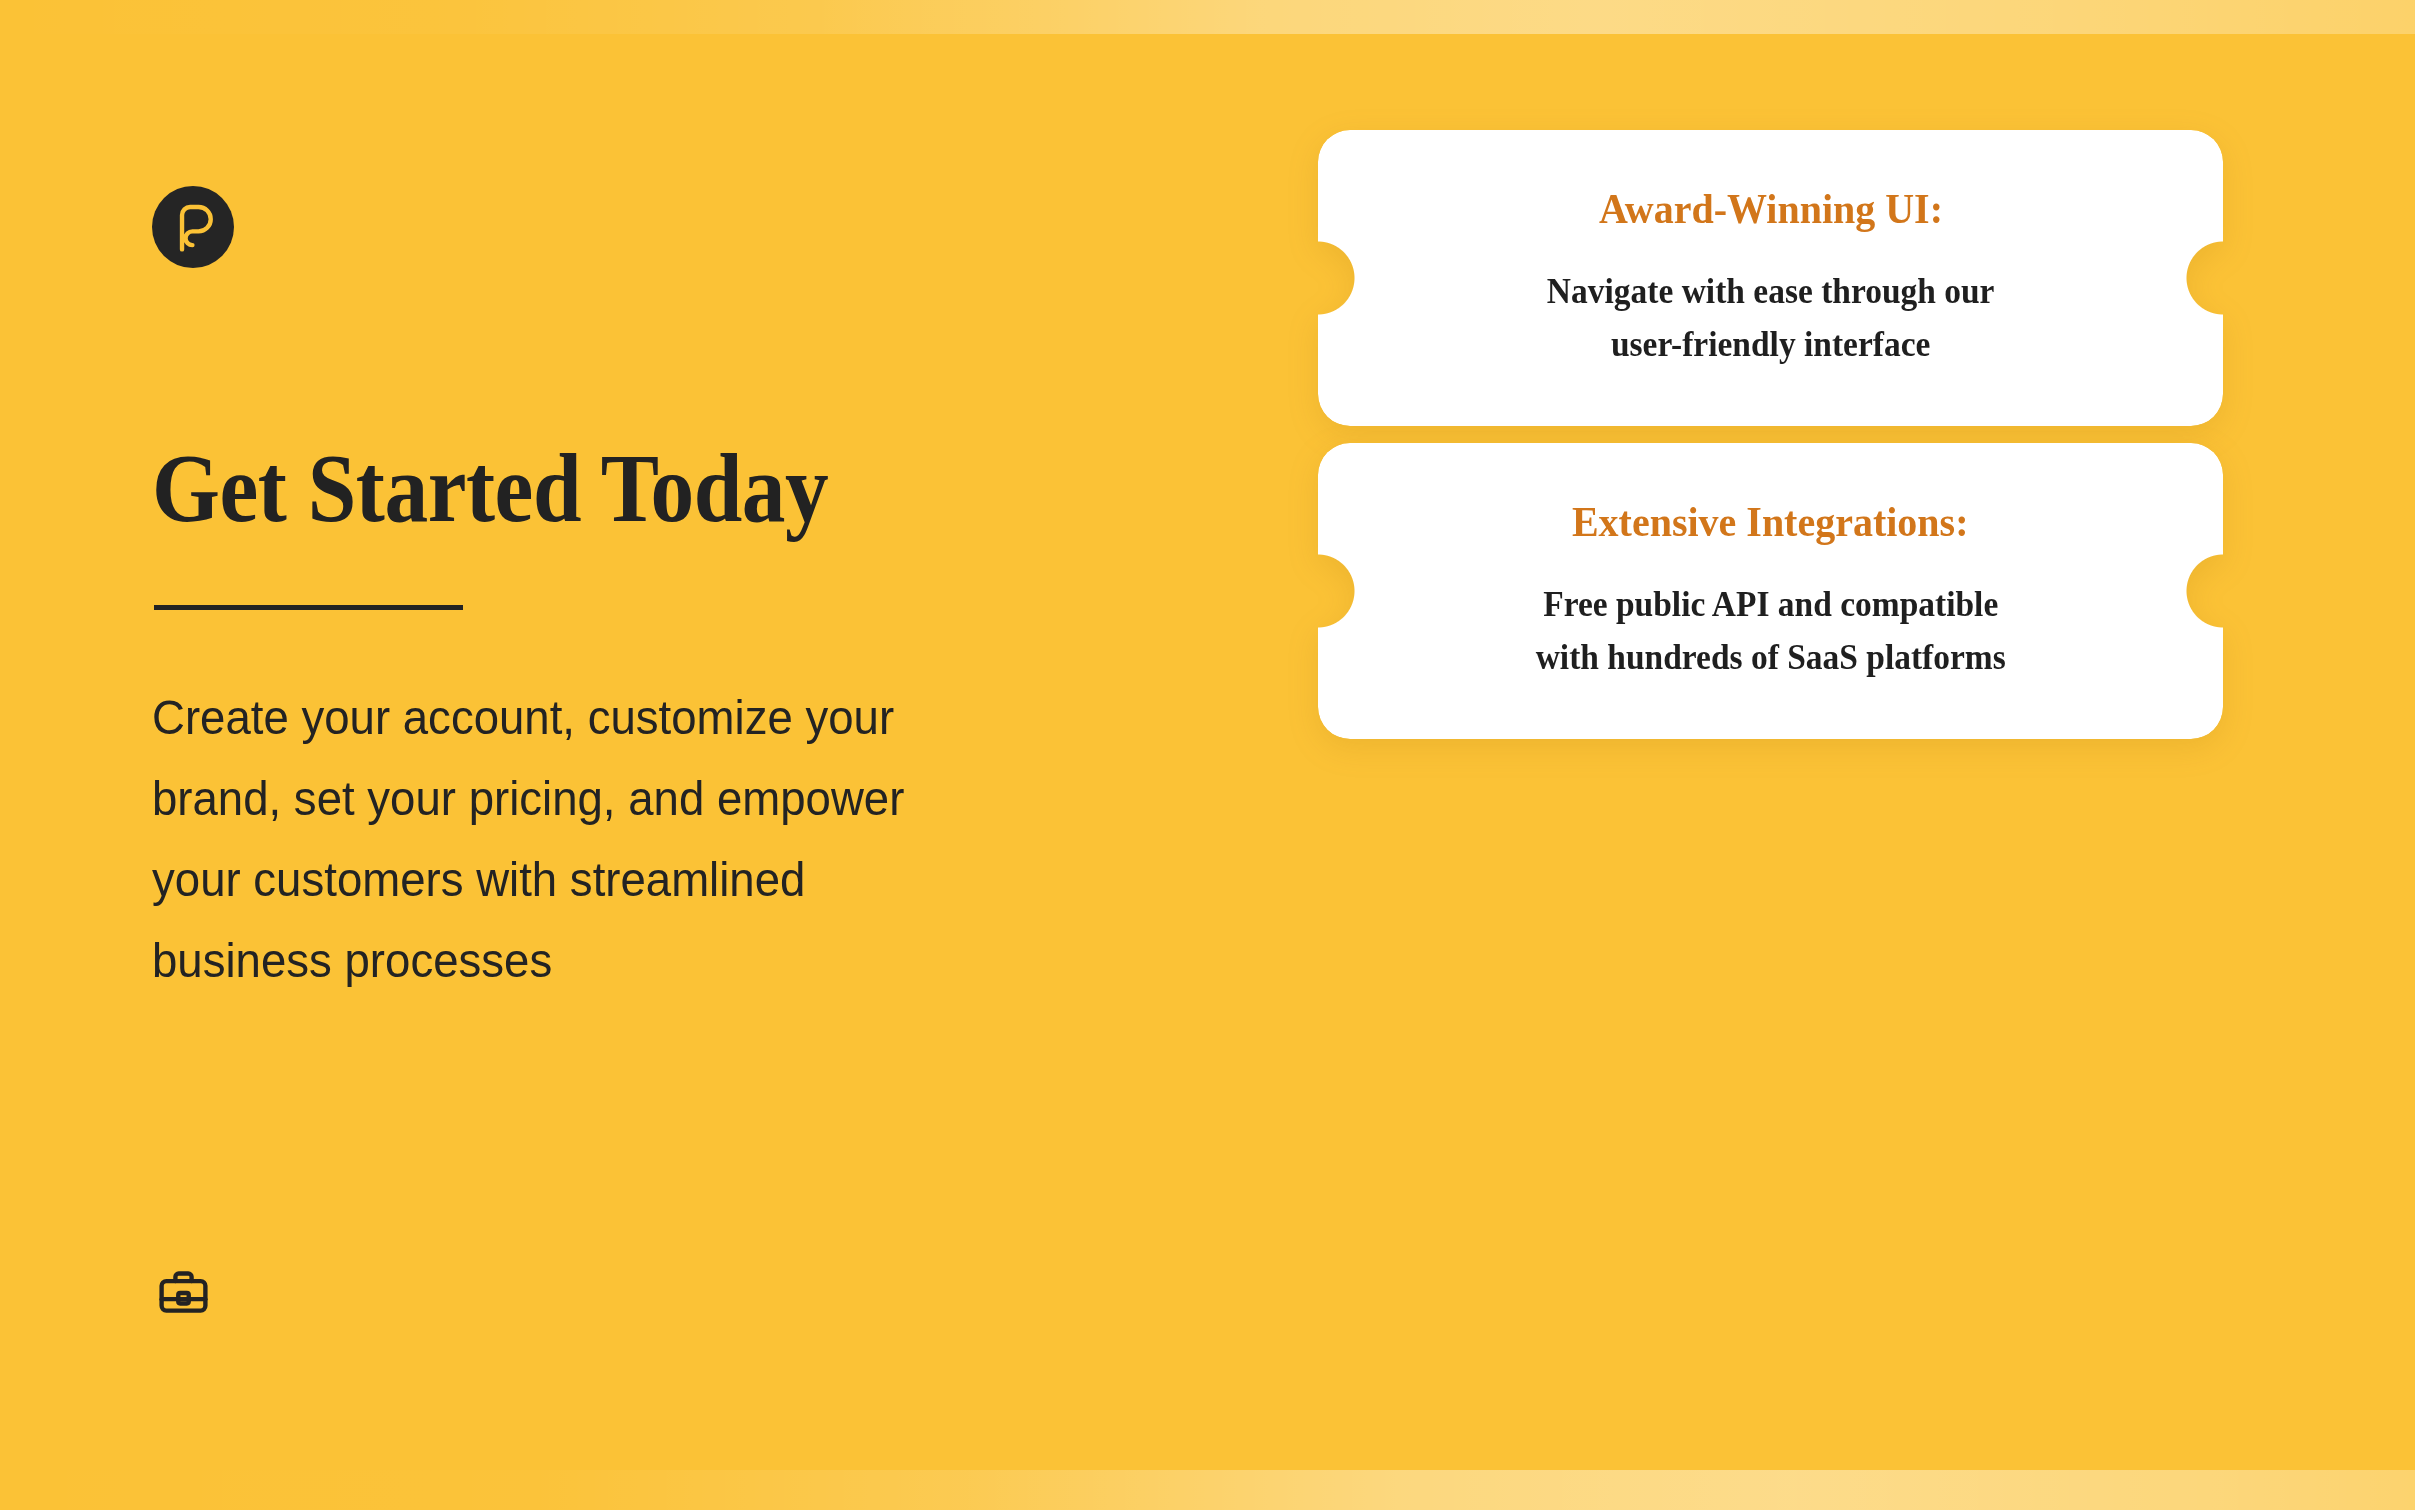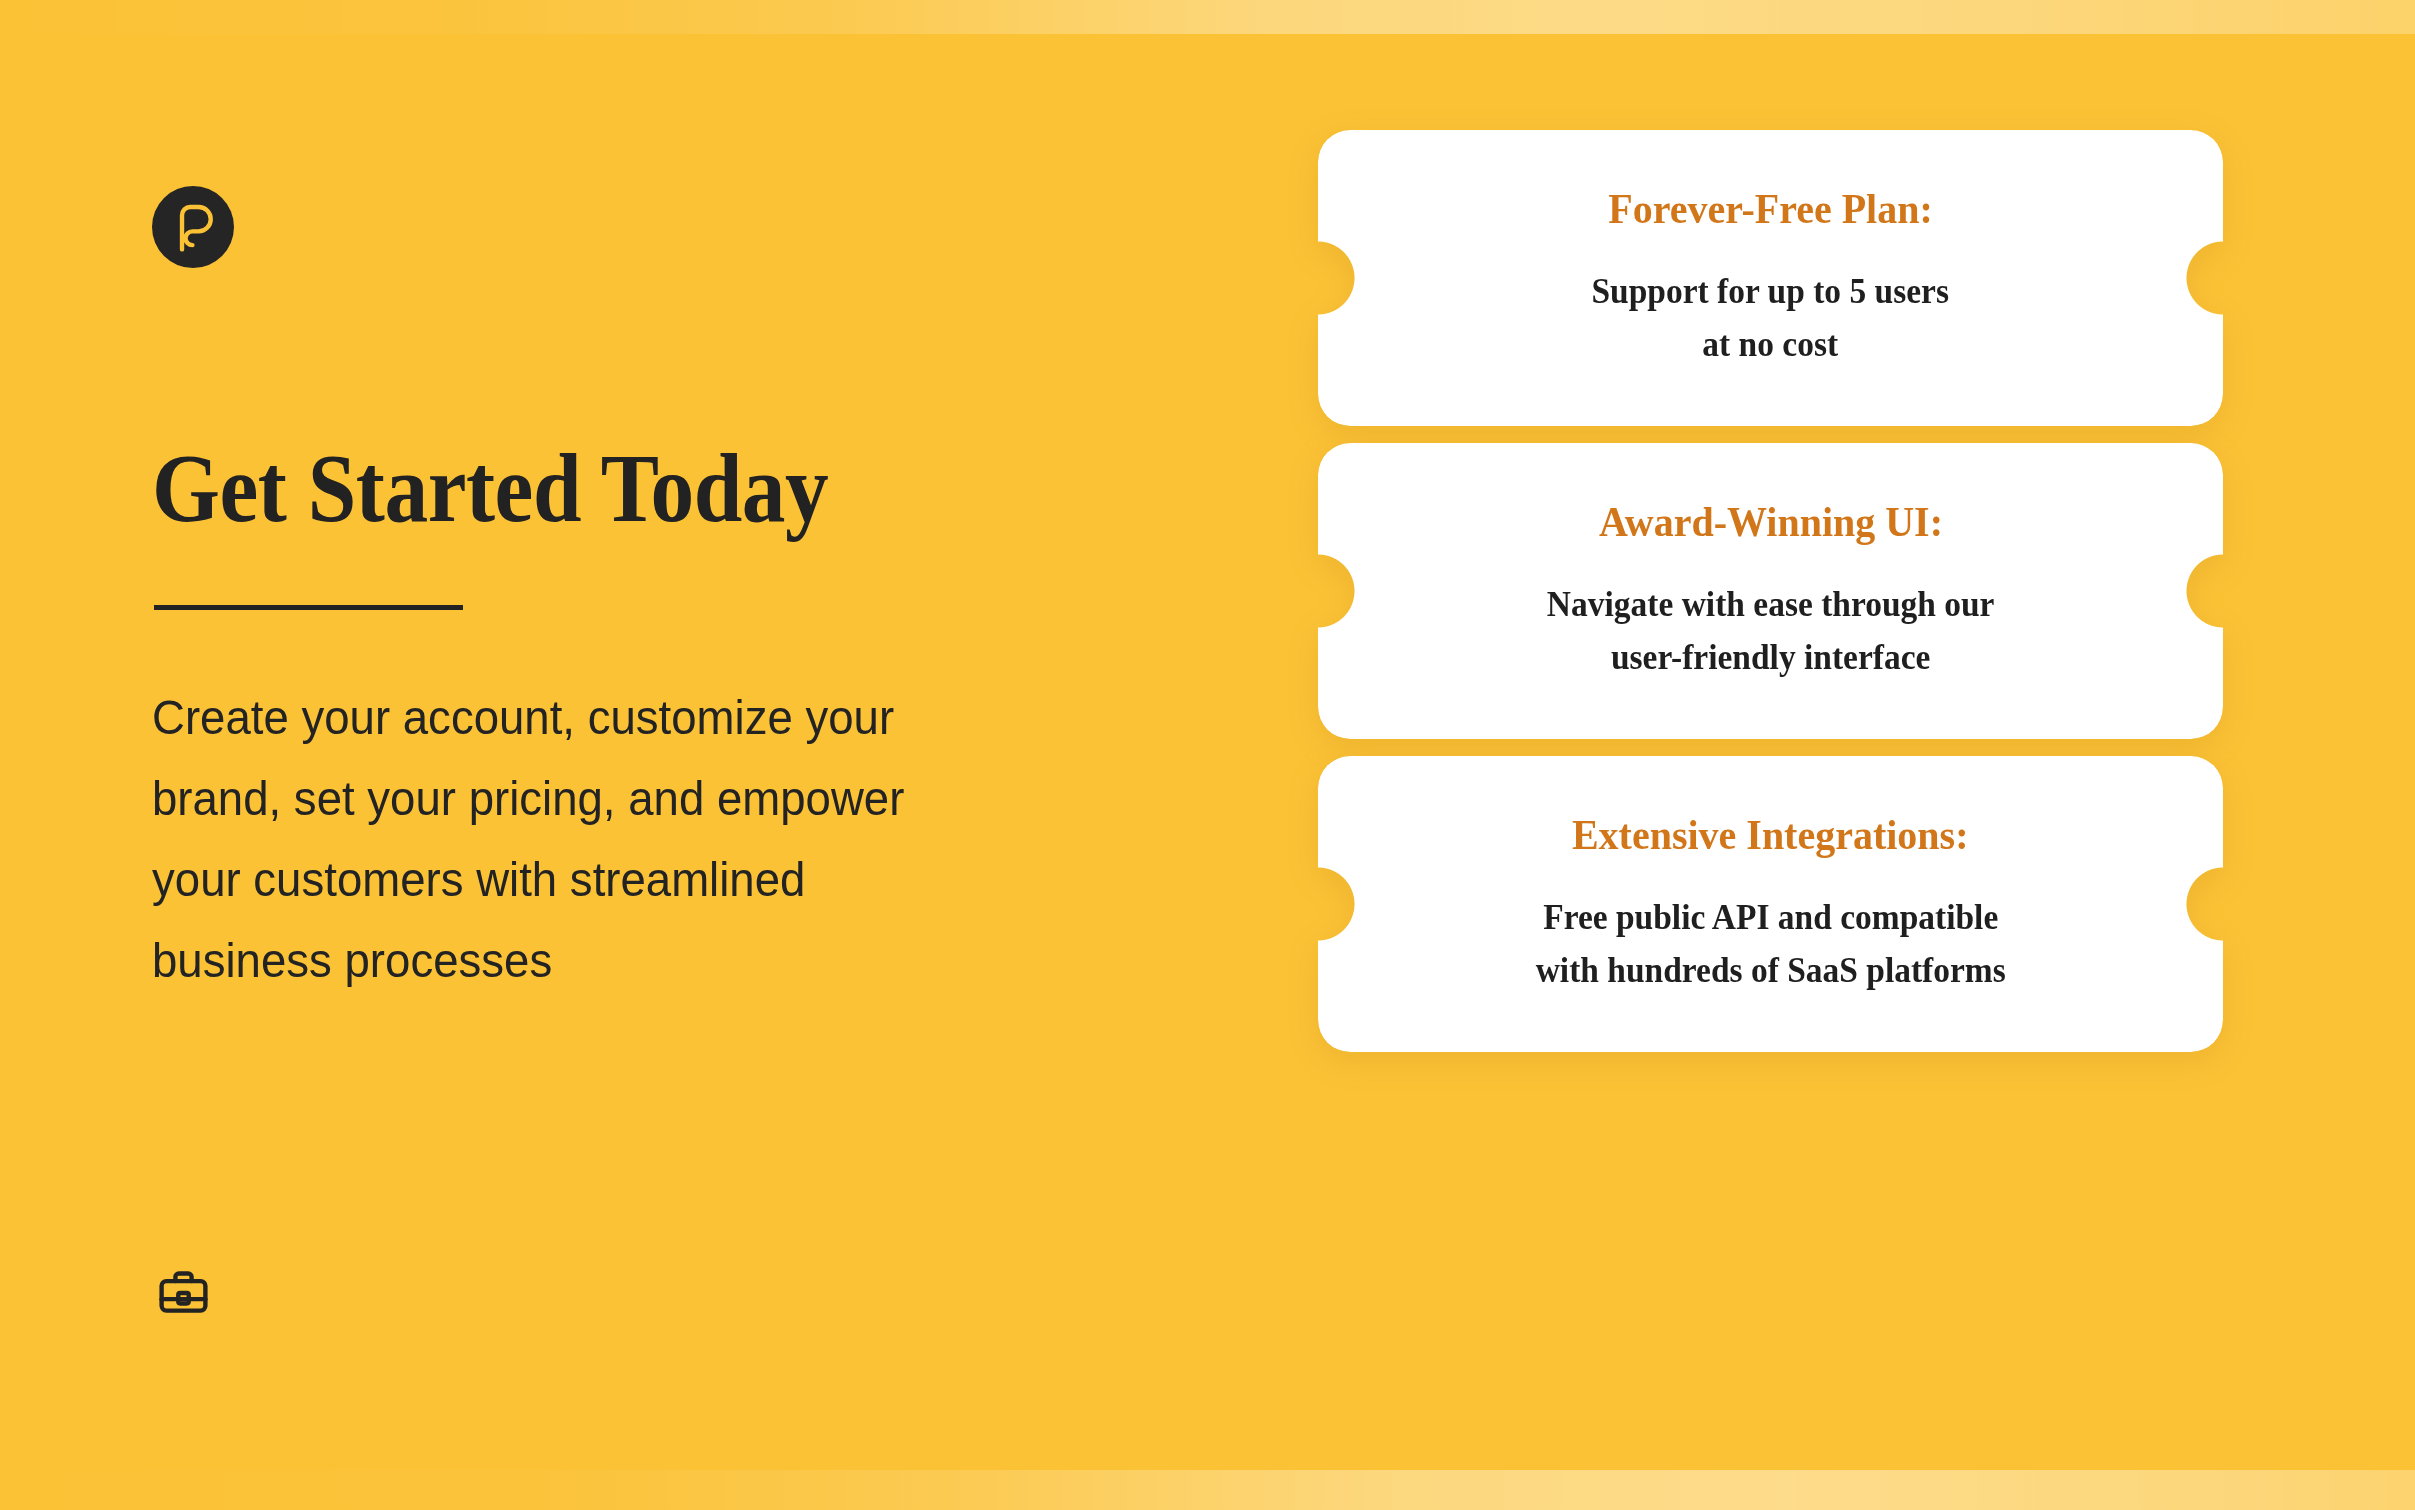--- a/index.html
+++ b/index.html
@@ -219,28 +219,20 @@
           <path d="M8 38 h46"></path>
           <rect x="25.5" y="31.5" width="11" height="11" rx="2"></rect>
         </g>
       </svg>
     </div>
 
   </div>
 
   <div id="cards-col">
 
-    <div class="ticket-card">
-      <div class="ticket-shape"></div>
-      <div class="ticket-content">
-        <div class="ticket-title">Forever-Free Plan:</div>
-        <div class="ticket-desc">Support for up to 5 users
-at no cost</div>
-      </div>
-    </div>
 
 
     <div class="ticket-card">
       <div class="ticket-shape"></div>
       <div class="ticket-content">
         <div class="ticket-title">Award-Winning UI:</div>
         <div class="ticket-desc">Navigate with ease through our
 user-friendly interface</div>
       </div>
     </div>

